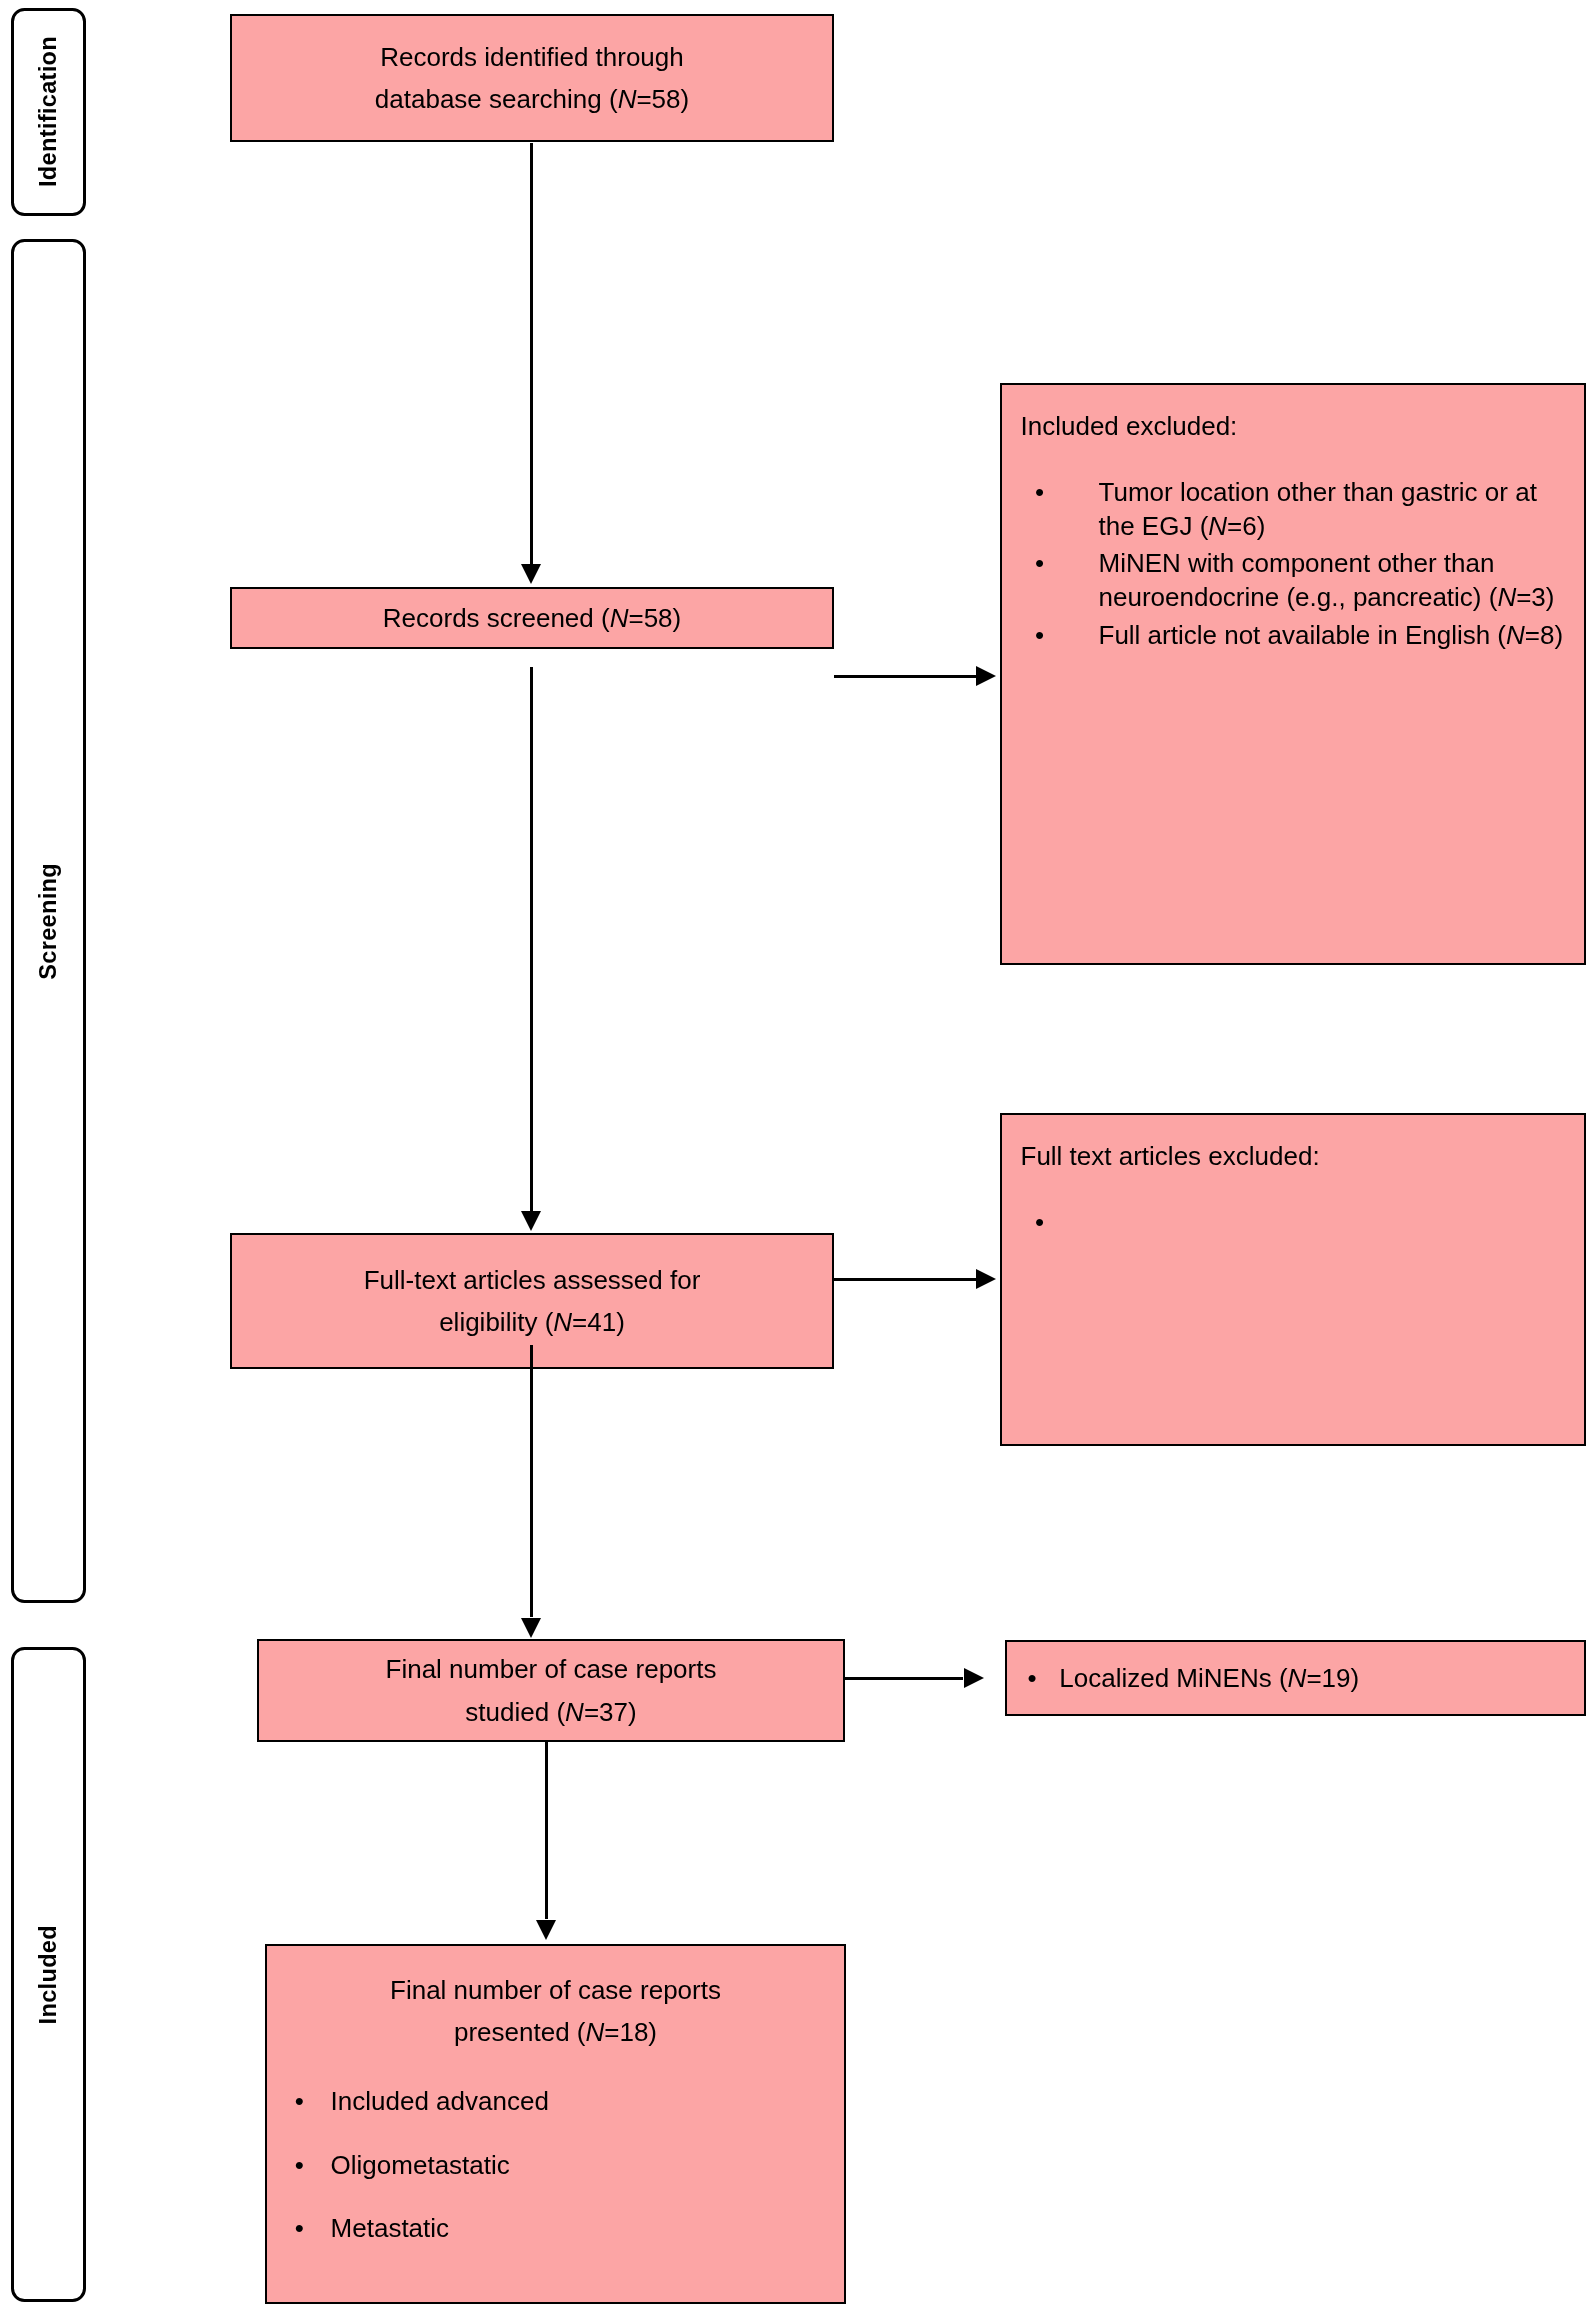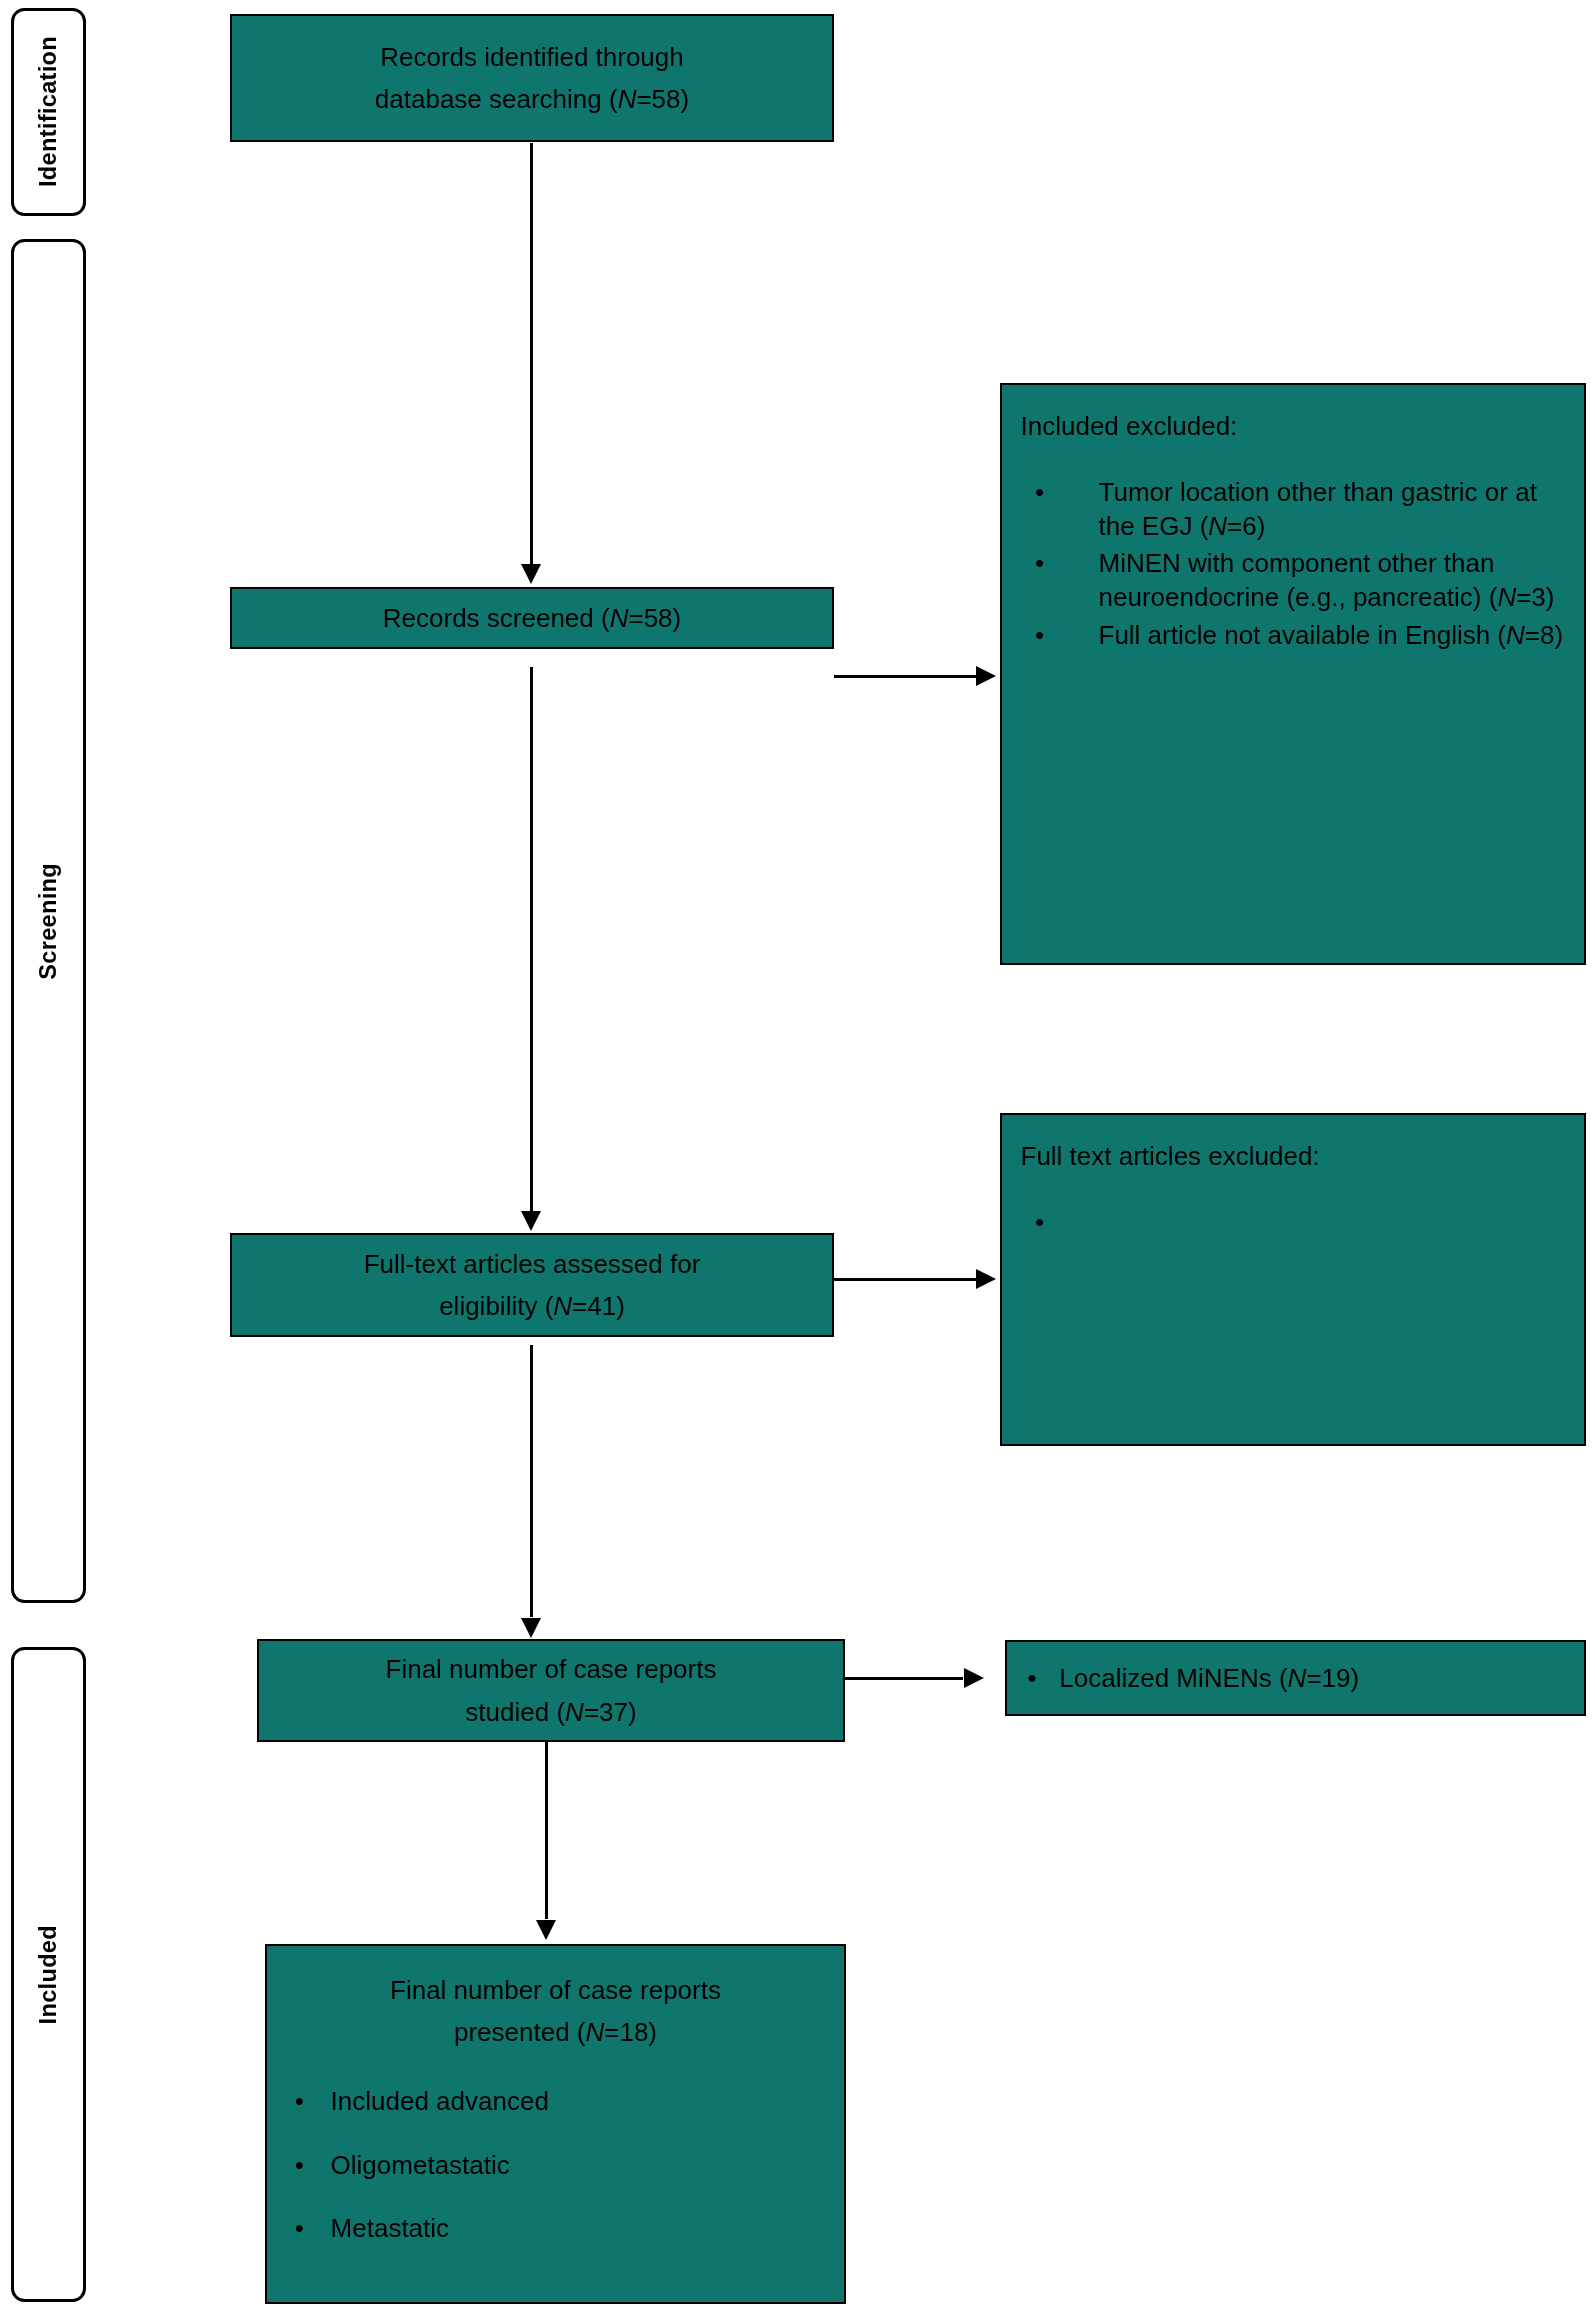--- a/index.html
+++ b/index.html
@@ -37,21 +37,21 @@
     font-size: 23.6px;
     letter-spacing: 0.3px;
     line-height: 1;
     white-space: nowrap;
   }
 
   
   .pbox {
     position: absolute;
     border: 2.6px solid #000000;
-    background: #0f766e;
+    background: #fca5a5;
     box-sizing: border-box;
   }
   .pbox-center {
     display: flex;
     flex-direction: column;
     align-items: center;
     justify-content: center;
     text-align: center;
   }
   .pbox-top {
@@ -166,21 +166,21 @@
   <div class="pbox pbox-center" style="left:230px; top:587px; width:604px; height:62px;">
     <div class="ptext">Records screened (<i>N</i>=58)</div>
   </div>
 
   <div class="hline" style="left:834px; top:675px; width:143px;"></div>
   <div class="arrow-right" style="left:976px; top:666px;"></div>
 
   <div class="vline" style="left:530px; top:667px; height:545px;"></div>
   <div class="arrow-down" style="left:521px; top:1211px;"></div>
 
-  <div class="pbox pbox-center" style="left:230px; top:1233px; width:604px; height:104px;">
+  <div class="pbox pbox-center" style="left:230px; top:1233px; width:604px; height:136px;">
     <div class="ptext">Full-text articles assessed for<br>eligibility (<i>N</i>=41)</div>
   </div>
 
   <div class="hline" style="left:834px; top:1278px; width:143px;"></div>
   <div class="arrow-right" style="left:976px; top:1269px;"></div>
 
   <div class="vline" style="left:530px; top:1345px; height:272px;"></div>
   <div class="arrow-down" style="left:521px; top:1618px;"></div>
 
   <div class="pbox pbox-center" style="left:257px; top:1639px; width:588px; height:103px;">

